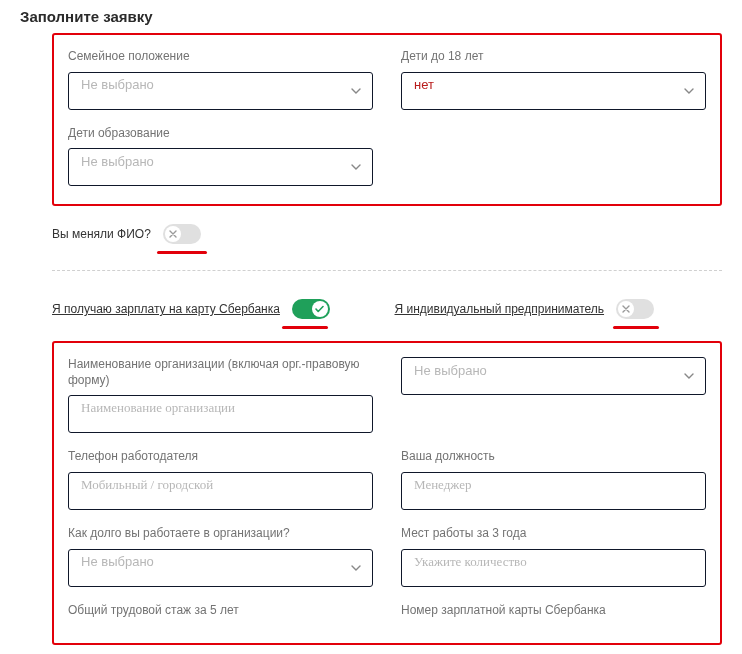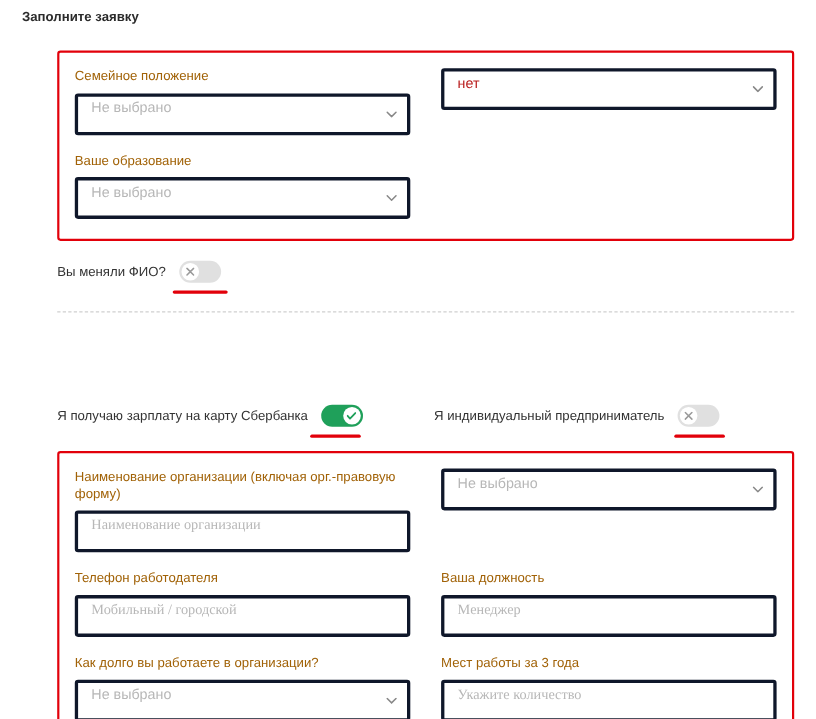--- a/index.html
+++ b/index.html
@@ -4,56 +4,56 @@
 <style>
   * { box-sizing: border-box; margin: 0; padding: 0; }
   body {
     font-family: Arial, "Helvetica Neue", sans-serif;
     background: #ffffff;
     padding: 8px 20px 20px 20px;
     width: 742px;
     color: #333;
   }
   h2.page-title {
-    font-size: 12px;
+    font-size: 15px;
     color: #2b2b2b;
     font-weight: 600;
-    margin: 0 0 24px 0;
+    margin: 0 0 8px 0;
   }
   .section-box {
     border: 2px solid #e2000a;
     border-radius: 3px;
     padding: 14px 14px 18px 14px;
     margin-left: 32px;
   }
   .row {
     display: flex;
     gap: 28px;
     margin-bottom: 16px;
   }
   .row:last-child { margin-bottom: 0; }
   .col {
     flex: 1;
     display: flex;
     flex-direction: column;
   }
   .field-label {
     font-size: 12px;
-    color: #a16207;
+    color: #737373;
     margin-bottom: 7px;
     line-height: 1.3;
   }
   .select-wrap, .input-wrap {
     position: relative;
     height: 38px;
   }
   .select-wrap .select-box, .input-wrap input {
     width: 100%;
     height: 100%;
-    border: 3px solid #0f172a;
+    border: 1px solid #0f172a;
     border-radius: 3px;
     background: #fff;
     font-size: 13px;
     color: #b7b7b7;
     padding: 0 30px 12px 12px;
     display: flex;
     align-items: center;
     cursor: pointer;
   }
   .input-wrap input {
@@ -71,22 +71,23 @@
     pointer-events: none;
   }
   .chevron svg { display: block; }
 
   .toggle-row {
     margin: 18px 0 0 32px;
     display: flex;
     align-items: center;
   }
   .toggle-row.double {
-    margin-top: 84px;
+    margin-top: 28px;
     gap: 15px;
+    text-decoration: underline;
   }
   .toggle-group {
     display: flex;
     align-items: center;
     position: relative;
   }
   .toggle-group.half { width: 50%; }
   .toggle-label {
     font-size: 12px;
     color: #333;
@@ -149,33 +150,34 @@
       <div class="select-wrap">
         <div class="select-box">Не выбрано</div>
         <span class="chevron">
           <svg width="10" height="6" viewBox="0 0 10 6">
               <path d="M1 1l4 4 4-4" stroke="#888" stroke-width="1.4" fill="none" stroke-linecap="round"></path>
             </svg>
         </span>
       </div>
     </div>
     <div class="col">
+      <div class="field-label">Дети до 18 лет</div>
       <div class="select-wrap">
         <div class="select-box has-value">нет</div>
         <span class="chevron">
           <svg width="10" height="6" viewBox="0 0 10 6">
               <path d="M1 1l4 4 4-4" stroke="#888" stroke-width="1.4" fill="none" stroke-linecap="round"></path>
             </svg>
         </span>
       </div>
     </div>
   </div>
   <div class="row">
     <div class="col" style="max-width: calc(50% - 14px);">
-      <div class="field-label">Ваше образование</div>
+      <div class="field-label">Дети образование</div>
       <div class="select-wrap">
         <div class="select-box">Не выбрано</div>
         <span class="chevron">
           <svg width="10" height="6" viewBox="0 0 10 6">
               <path d="M1 1l4 4 4-4" stroke="#888" stroke-width="1.4" fill="none" stroke-linecap="round"></path>
             </svg>
         </span>
       </div>
     </div>
   </div>

